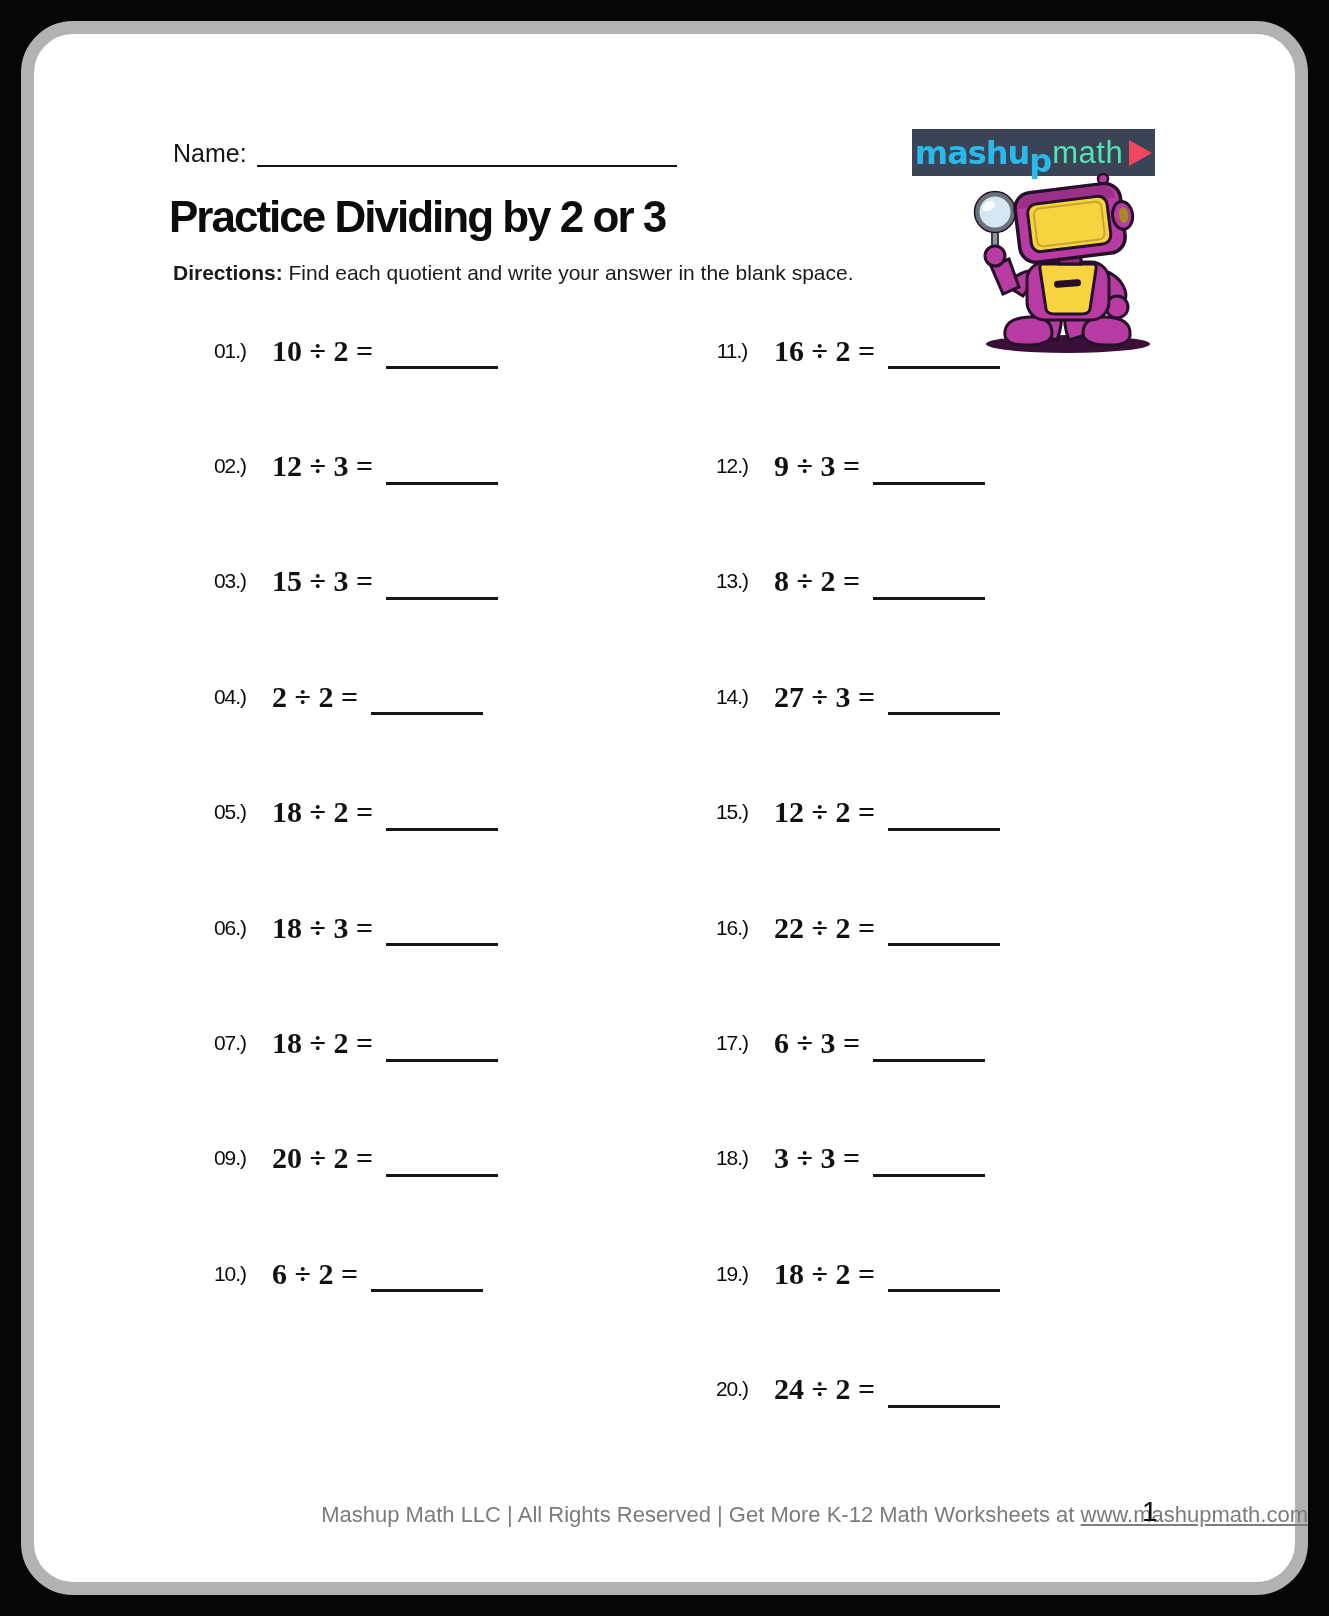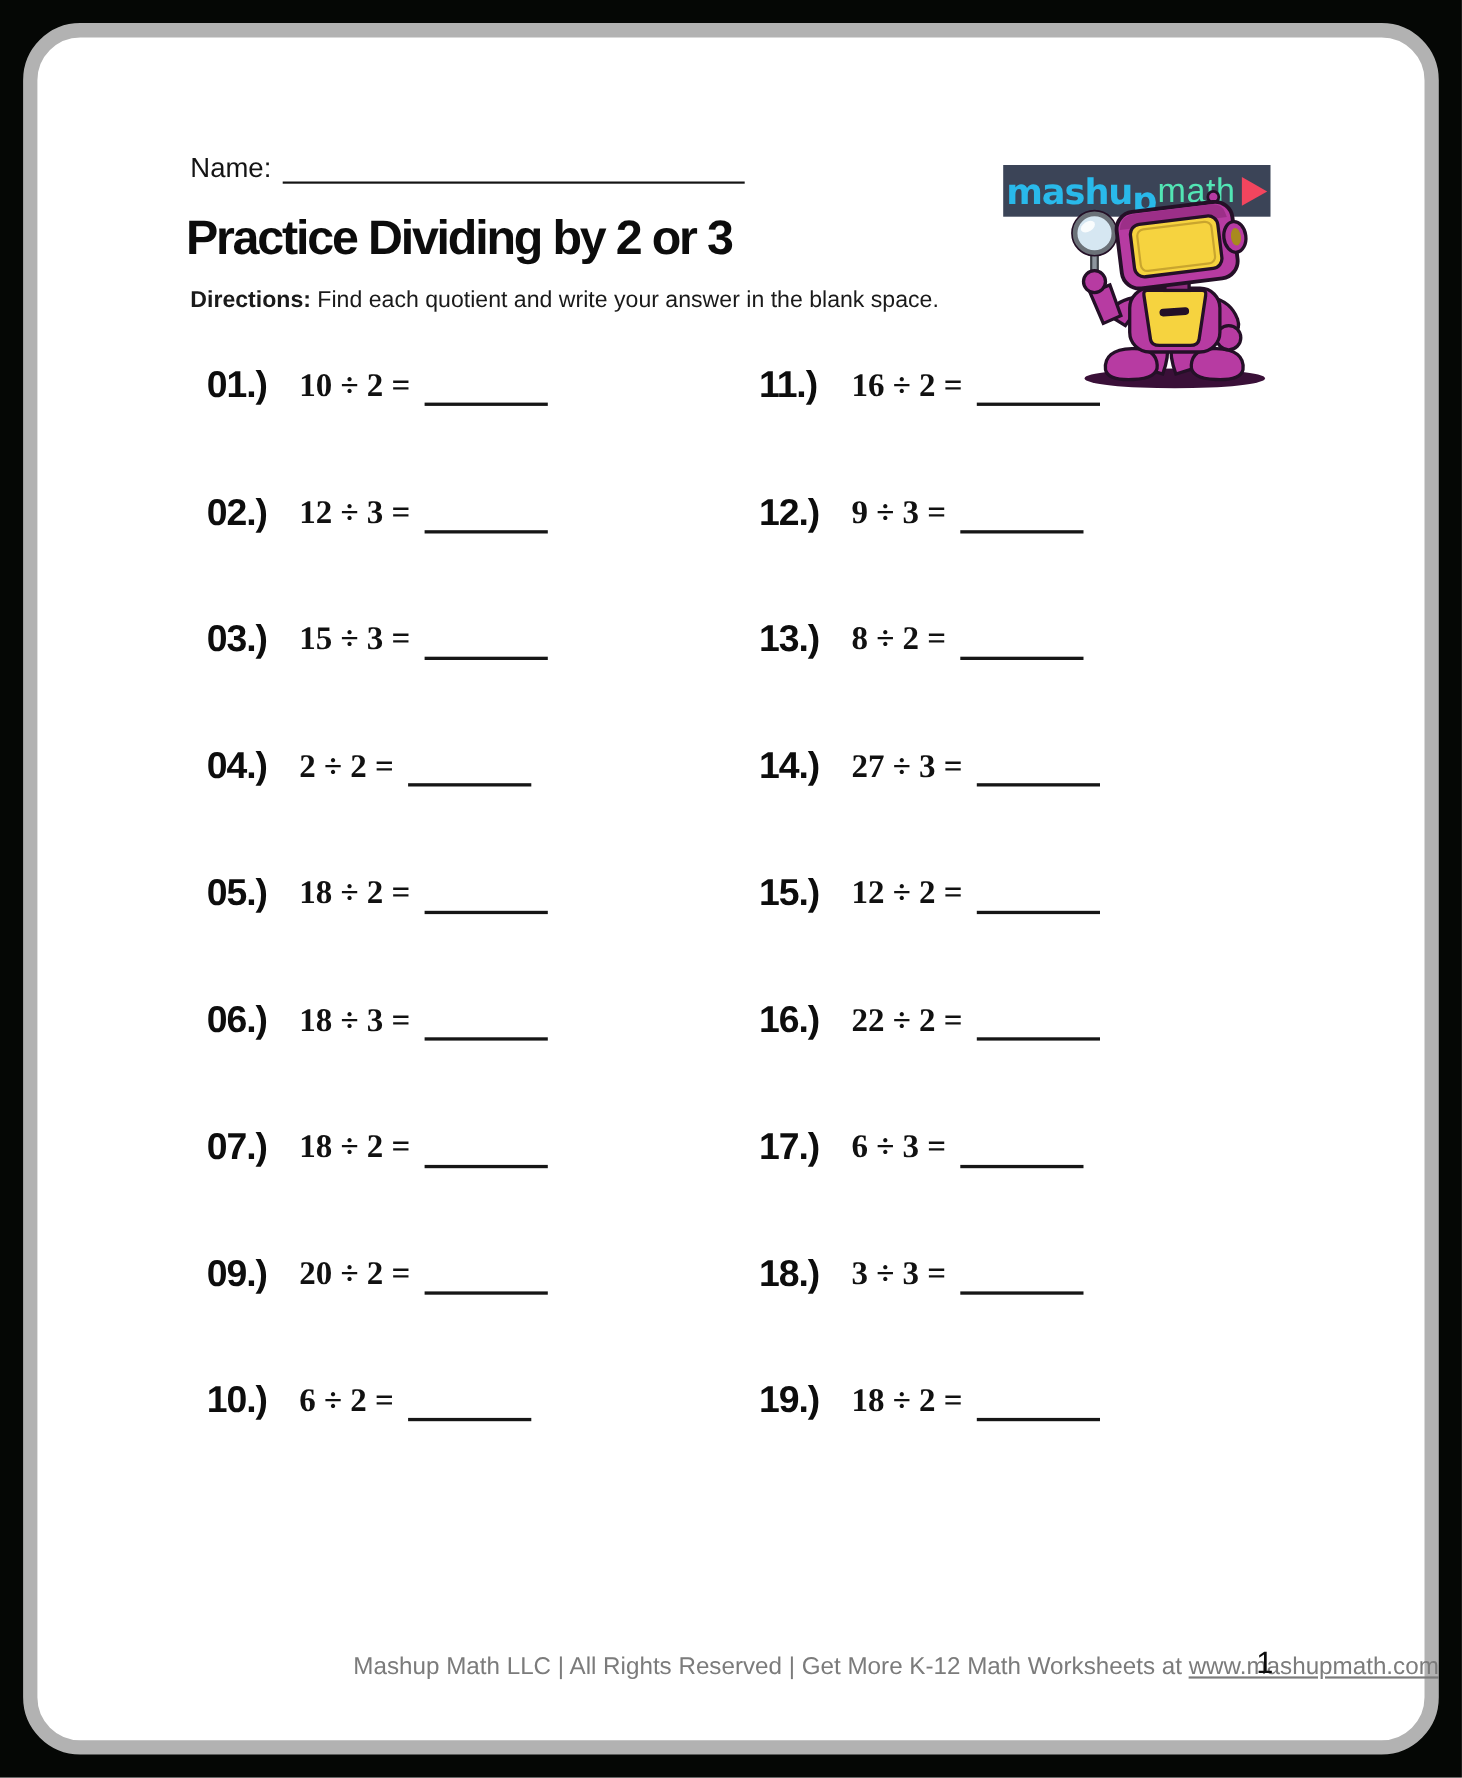--- a/index.html
+++ b/index.html
@@ -17,43 +17,43 @@
   .content{position:absolute;left:0;top:0;width:1329px;height:1616px;}
 
   
   .name-row{position:absolute;left:173px;top:139px;display:flex;align-items:flex-start;
     font-size:25px;color:#141414;}
   .name-line{display:inline-block;width:420px;border-bottom:2px solid #141414;
     margin-left:10px;height:26px;}
 
   
   .logo{position:absolute;left:912px;top:129px;width:243px;height:47px;
-    background:#3b4457;display:flex;align-items:center;justify-content:center;margin-top:21px;}
+    background:#3b4457;display:flex;align-items:center;justify-content:center;}
   .logo .b1{color:#29b9ea;font-weight:800;font-size:32px;font-family:"DejaVu Sans",sans-serif;letter-spacing:-1px;}
   .logo .bp{display:inline-block;transform:translateY(8px);}
   .logo .b2{color:#52e5b4;font-weight:400;font-size:31px;letter-spacing:0.5px;margin-left:1px;}
   .play{width:0;height:0;border-left:23px solid #f2455e;border-top:13px solid transparent;
     border-bottom:13px solid transparent;margin-left:6px;}
 
   
   .robot{position:absolute;left:965px;top:166px;width:205px;height:192px;}
 
   
   .title{position:absolute;left:169px;top:192px;font-size:44px;font-weight:800;
     letter-spacing:-2px;color:#0c0c0c;font-family:"Liberation Sans",sans-serif;}
   .directions{position:absolute;left:173px;top:261px;font-size:21px;color:#1a1a1a;}
   .directions b{font-weight:700;}
 
   
   .col{position:absolute;top:293px;}
   .col-left{left:188px;}
   .col-right{left:690px;}
   .prob-row{height:115.4px;display:flex;align-items:center;}
-  .prob-num{width:84px;font-weight:700;font-size:34px;letter-spacing:-1px;color:#0d0d0d;
-    font-family:"Liberation Sans",sans-serif;}
+  .prob-num{width:84px;font-weight:400;font-size:21px;letter-spacing:-1px;color:#0d0d0d;
+    font-family:"Liberation Sans",sans-serif;text-align:center;}
   .prob-expr{font-family:"Liberation Serif",serif;font-weight:700;font-size:30px;
     color:#111;white-space:pre;}
   .prob-blank{display:inline-block;width:112px;height:20px;margin-top:14px;margin-left:13px;
     border-bottom:3px solid #161616;}
 
   
   .footer{position:absolute;left:21px;top:1502px;width:1287px;text-align:right;
     font-size:22px;color:#7b7b7b;}
   .footer-link{text-decoration:underline;color:#7b7b7b;}
   .page-num{position:absolute;left:1142px;top:1496px;font-size:28px;color:#0d0d0d;}
@@ -210,18 +210,23 @@
     <div class="prob-row">
         <span class="prob-num">18.)</span>
         <span class="prob-expr">3 ÷ 3 =</span>
         <span class="prob-blank"></span>
       </div>
     <div class="prob-row">
         <span class="prob-num">19.)</span>
         <span class="prob-expr">18 ÷ 2 =</span>
         <span class="prob-blank"></span>
       </div>
+    <div class="prob-row">
+        <span class="prob-num">20.)</span>
+        <span class="prob-expr">24 ÷ 2 =</span>
+        <span class="prob-blank"></span>
+      </div>
   </div>
 
   <div class="footer"><span>Mashup Math LLC | All Rights Reserved | Get More K-12 Math Worksheets at </span><span class="footer-link">www.mashupmath.com</span></div>
   <div class="page-num">1</div>
 
 </div>
 
 </body></html>

